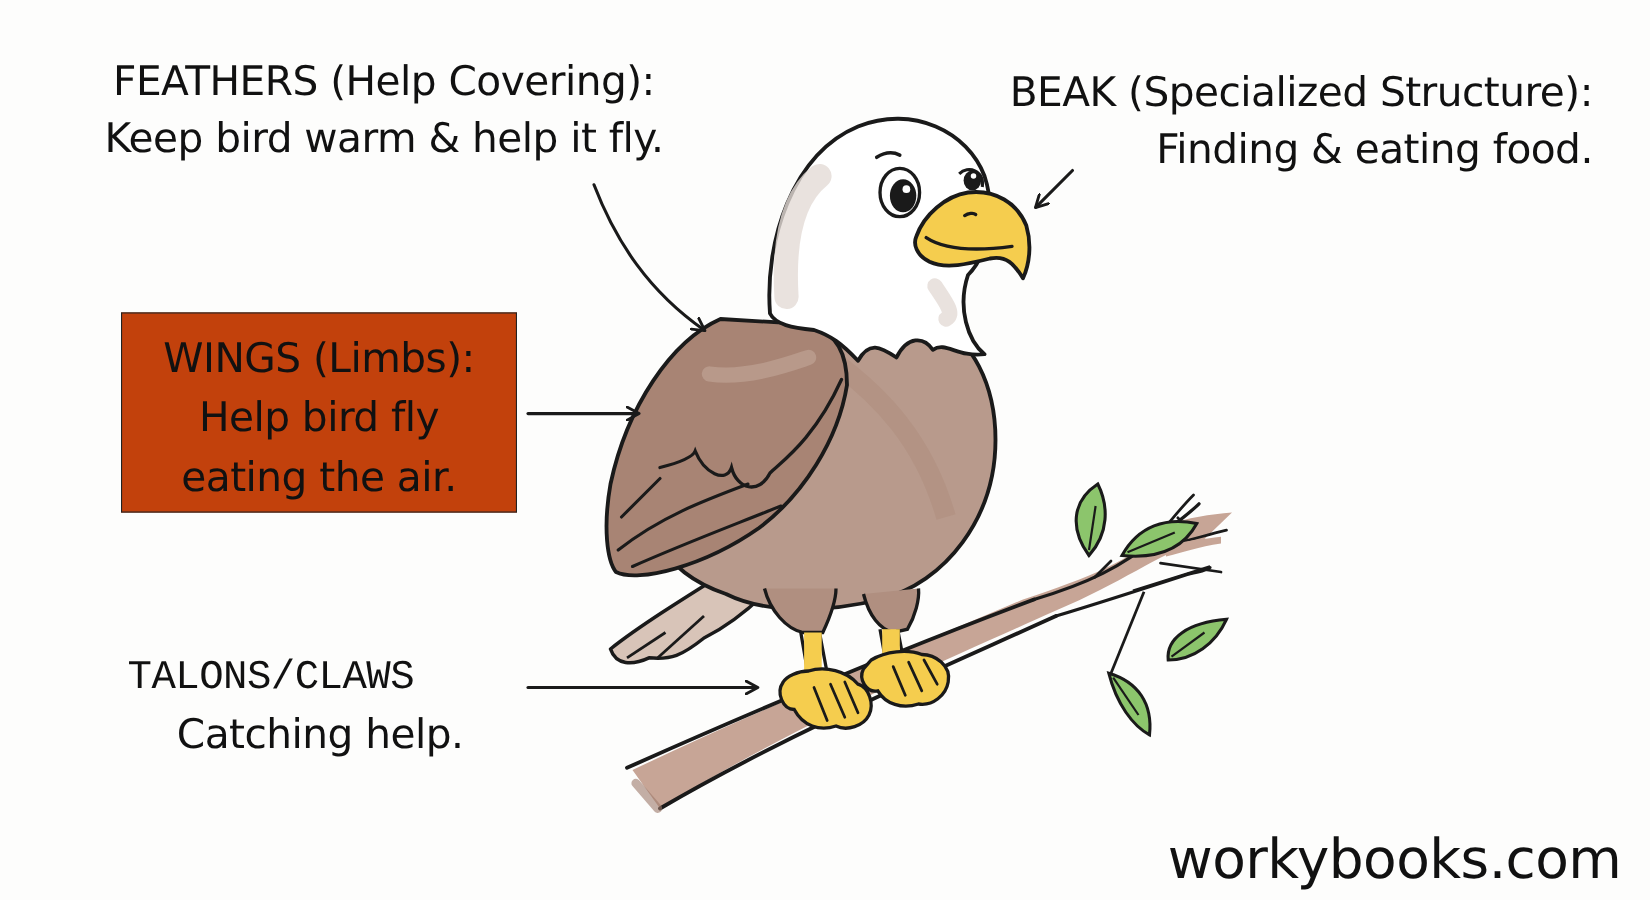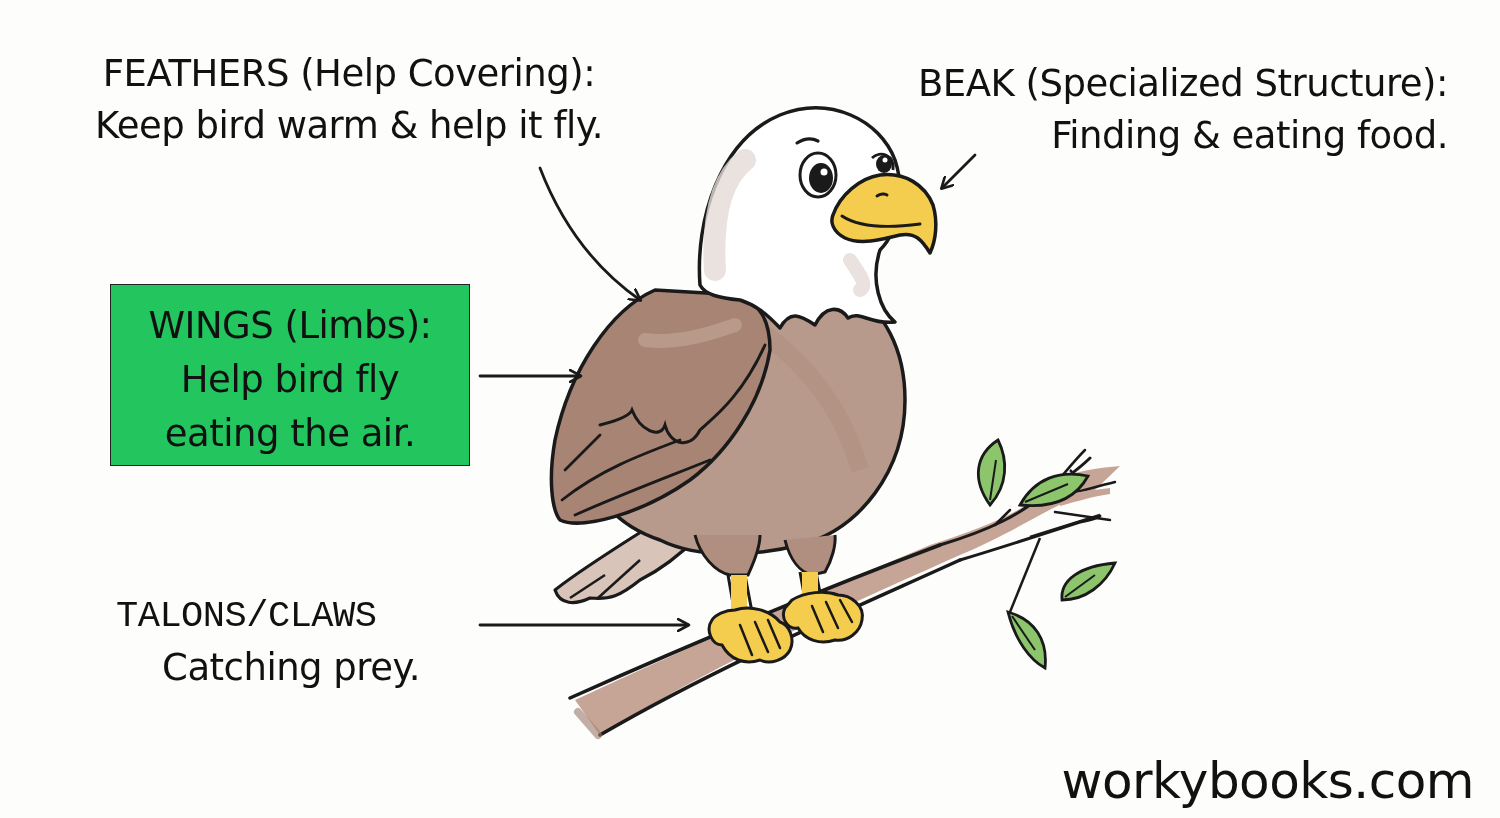--- a/index.html
+++ b/index.html
@@ -18,21 +18,21 @@
     line-height: 52px;
     letter-spacing: -0.5px;
     color: #111;
     white-space: nowrap;
   }
   .label .line { display: block; }
   #feathers-label { left: 44px; top: 48px; width: 610px; text-align: center; }
   #beak-label { left: 858px; top: 58px; width: 590px; text-align: right; }
   #wings-label {
     left: 110px; top: 284px; width: 360px; height: 182px;
-    border: 1.5px solid #222; background: #22c55e; box-sizing: border-box;
+    border: 1.5px solid #222; background: #c2410c; box-sizing: border-box;
     text-align: center; padding-top: 14px; line-height: 54px;
   }
   #talons-label { left: 36px; top: 590px; width: 510px; text-align: center; }
   #watermark {
     position: absolute; right: 26px; top: 752px;
     font-family: "DejaVu Sans", sans-serif; font-size: 50px; letter-spacing: -0.5px; color: #111;
   }
 </style>
 </head>
 <body>
@@ -147,16 +147,16 @@
 </div>
 
 <div id="wings-label" class="label">
   <span class="line">WINGS (Limbs):</span>
   <span class="line">Help bird fly</span>
   <span class="line">eating the air.</span>
 </div>
 
 <div id="talons-label" class="label">
   <span class="line" style="text-align:left;padding-left:80px;font-family:Liberation Mono, monospace;">TALONS/CLAWS</span>
-  <span class="line">Catching prey.</span>
+  <span class="line">Catching help.</span>
 </div>
 
 <div id="watermark">workybooks.com</div>
 
 </body></html>

